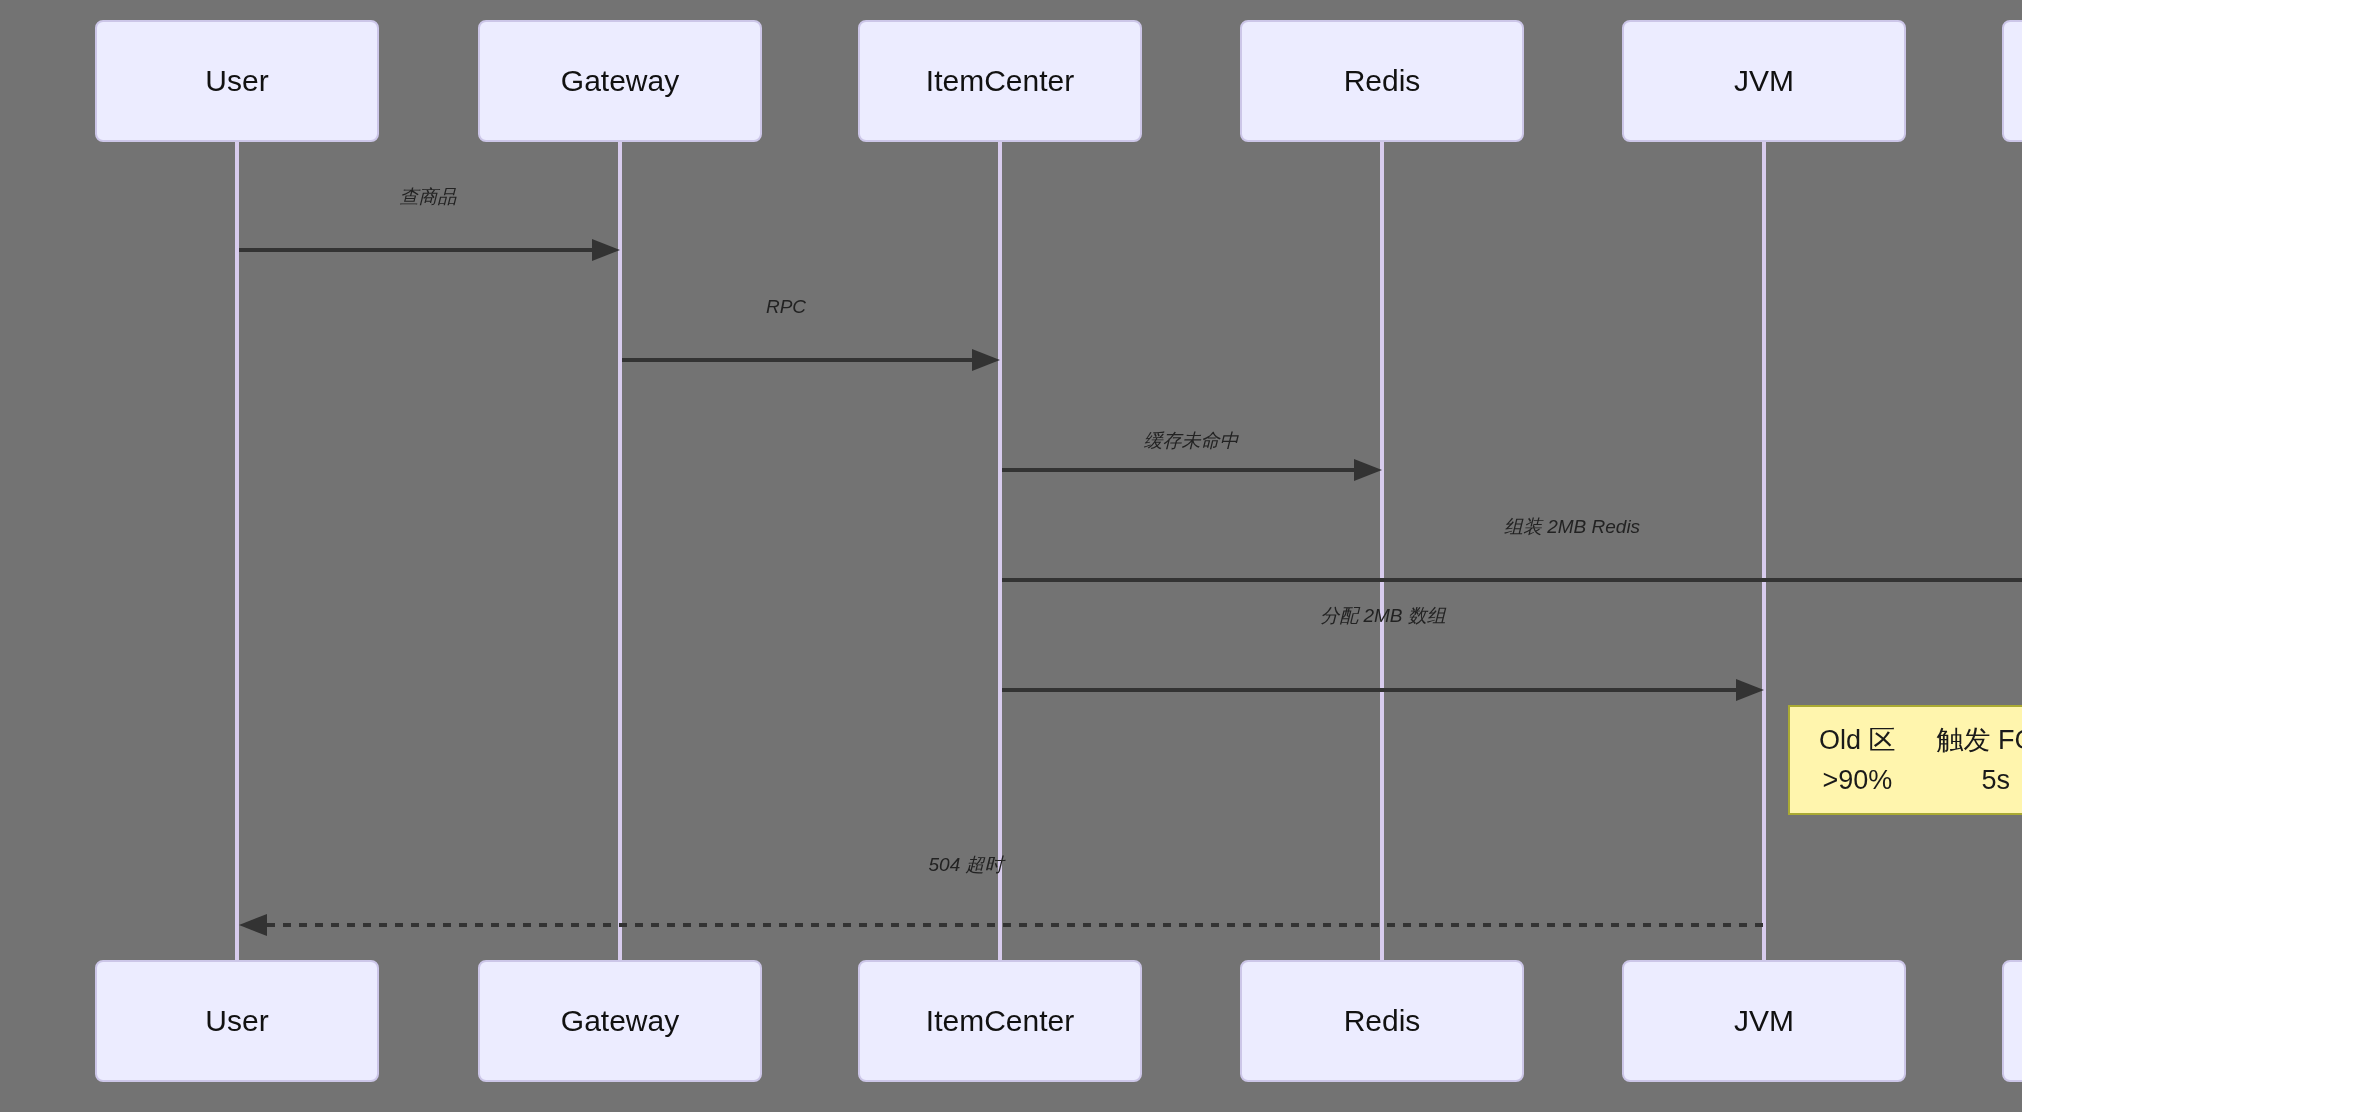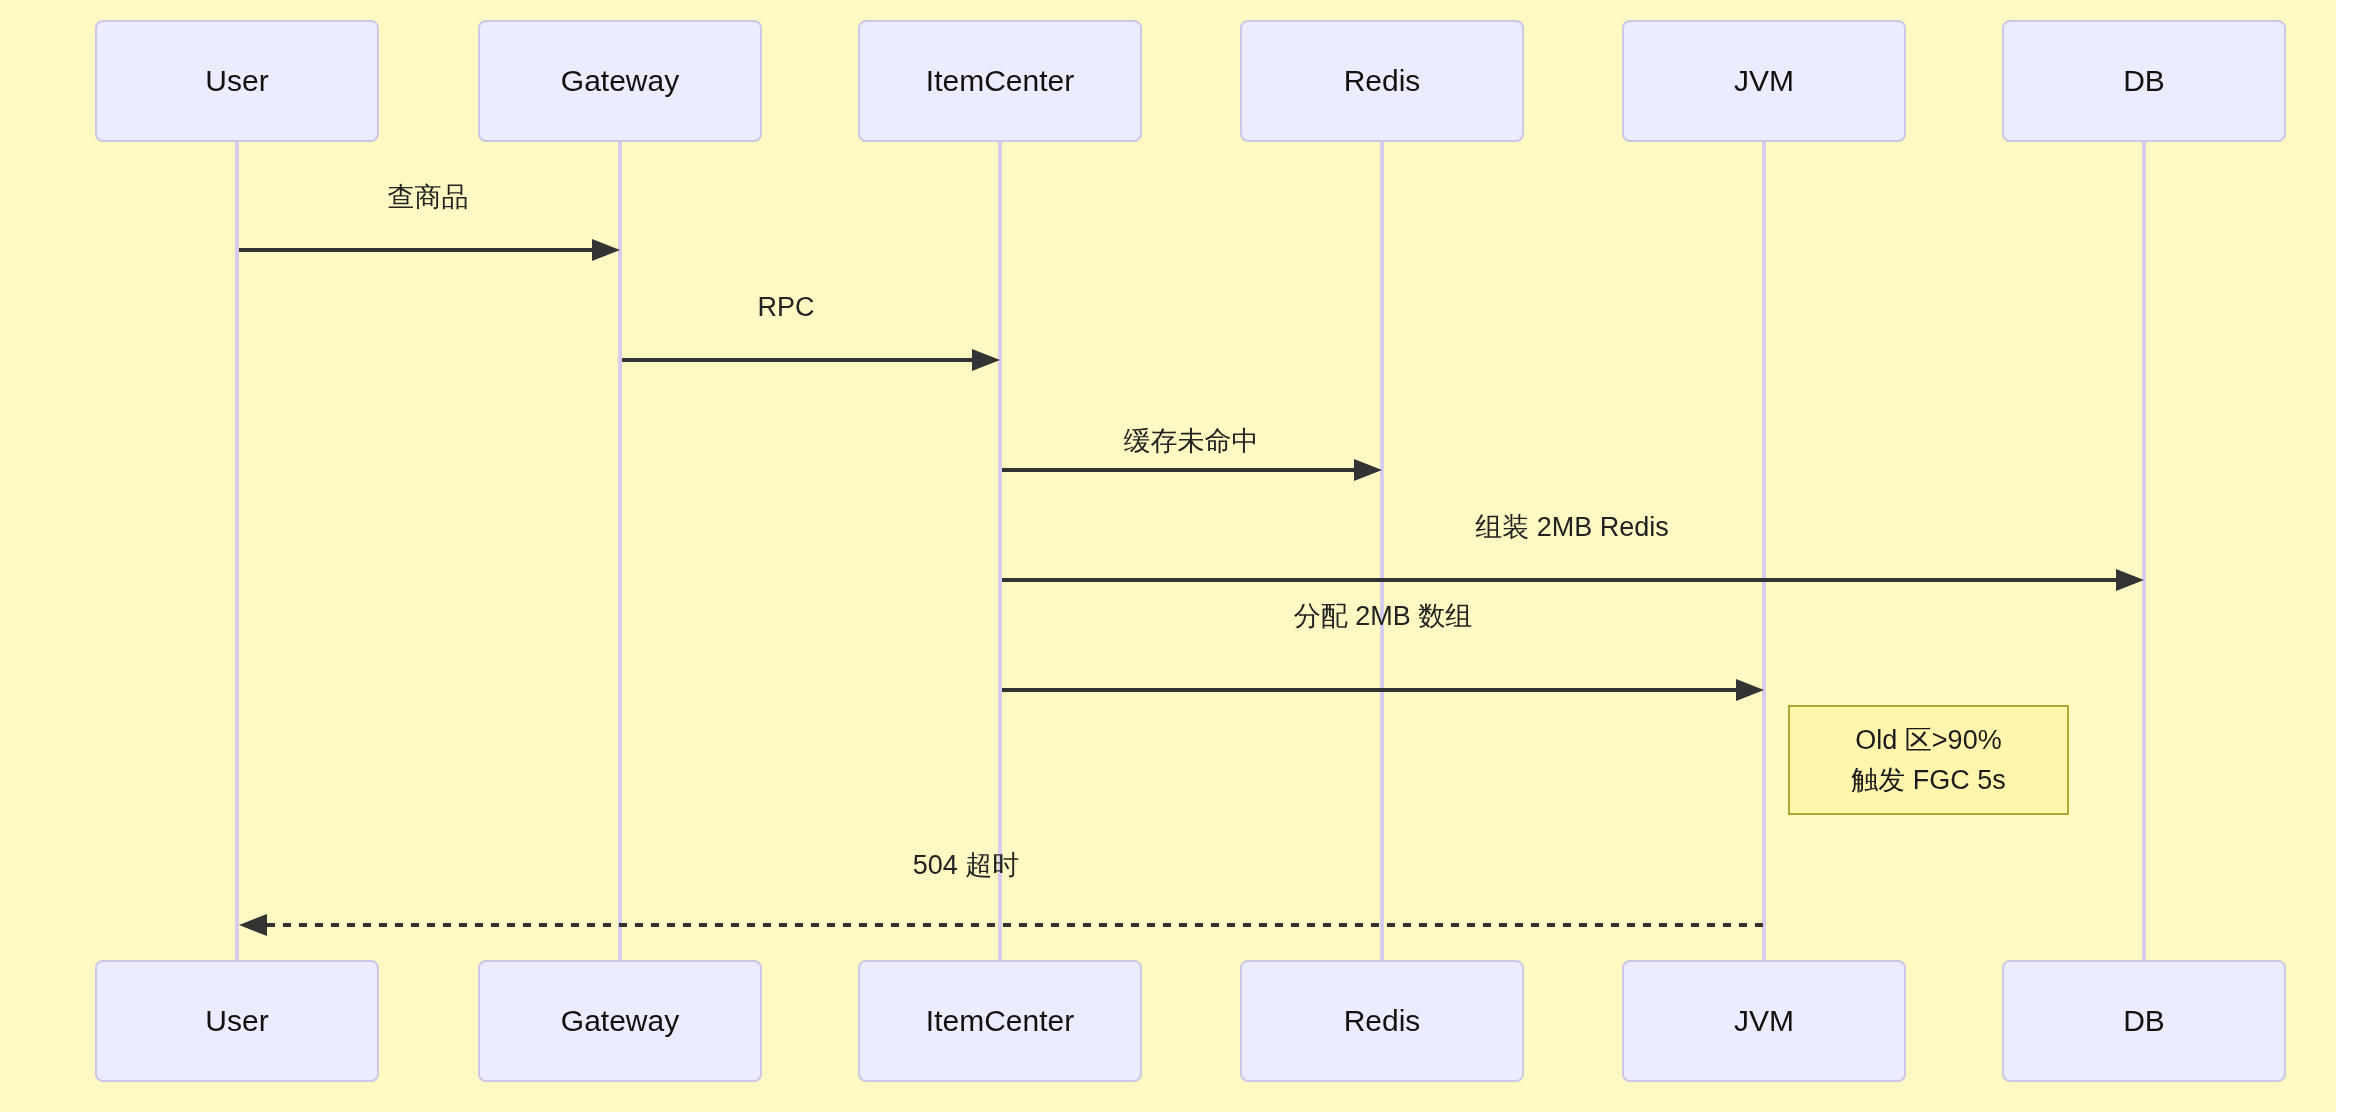--- a/index.html
+++ b/index.html
@@ -3,23 +3,23 @@
 <meta charset="utf-8">
 <style>
   html, body {
     margin: 0;
     padding: 0;
     background: #ffffff;
     font-family: "Liberation Sans", "DejaVu Sans", sans-serif;
   }
   #canvas {
     position: relative;
-    width: 2336px;
+    width: 2022px;
     height: 1112px;
-    background: #fef9c3;
+    background: #737373;
     overflow: hidden;
   }
   #wires {
     position: absolute;
     left: 0; top: 0;
     width: 2368px;
     height: 1112px;
   }
   .actor-box {
     position: absolute;
@@ -34,36 +34,37 @@
     justify-content: center;
     font-size: 30px;
     color: #111111;
     z-index: 2;
   }
   .actor-box.top { top: 20px; }
   .actor-box.bottom { top: 960px; }
   .msg-label {
     position: absolute;
     transform: translate(-50%, -50%);
-    font-size: 27px;
+    font-size: 19px;
     color: #222222;
     white-space: nowrap;
     z-index: 3;
+    font-style: italic;
   }
   .note-box {
     position: absolute;
     left: 1788px;
     top: 705px;
     width: 281px;
     height: 110px;
     background: #FFF5AD;
     border: 2px solid #AAAA33;
     box-sizing: border-box;
     display: flex;
-    flex-direction: column;
+    flex-direction: row;
     align-items: center;
     justify-content: center;
     font-size: 27px;
     line-height: 40px;
     color: #1a1a1a;
     z-index: 3;
     text-align: center;
   }
 </style>
 </head>

